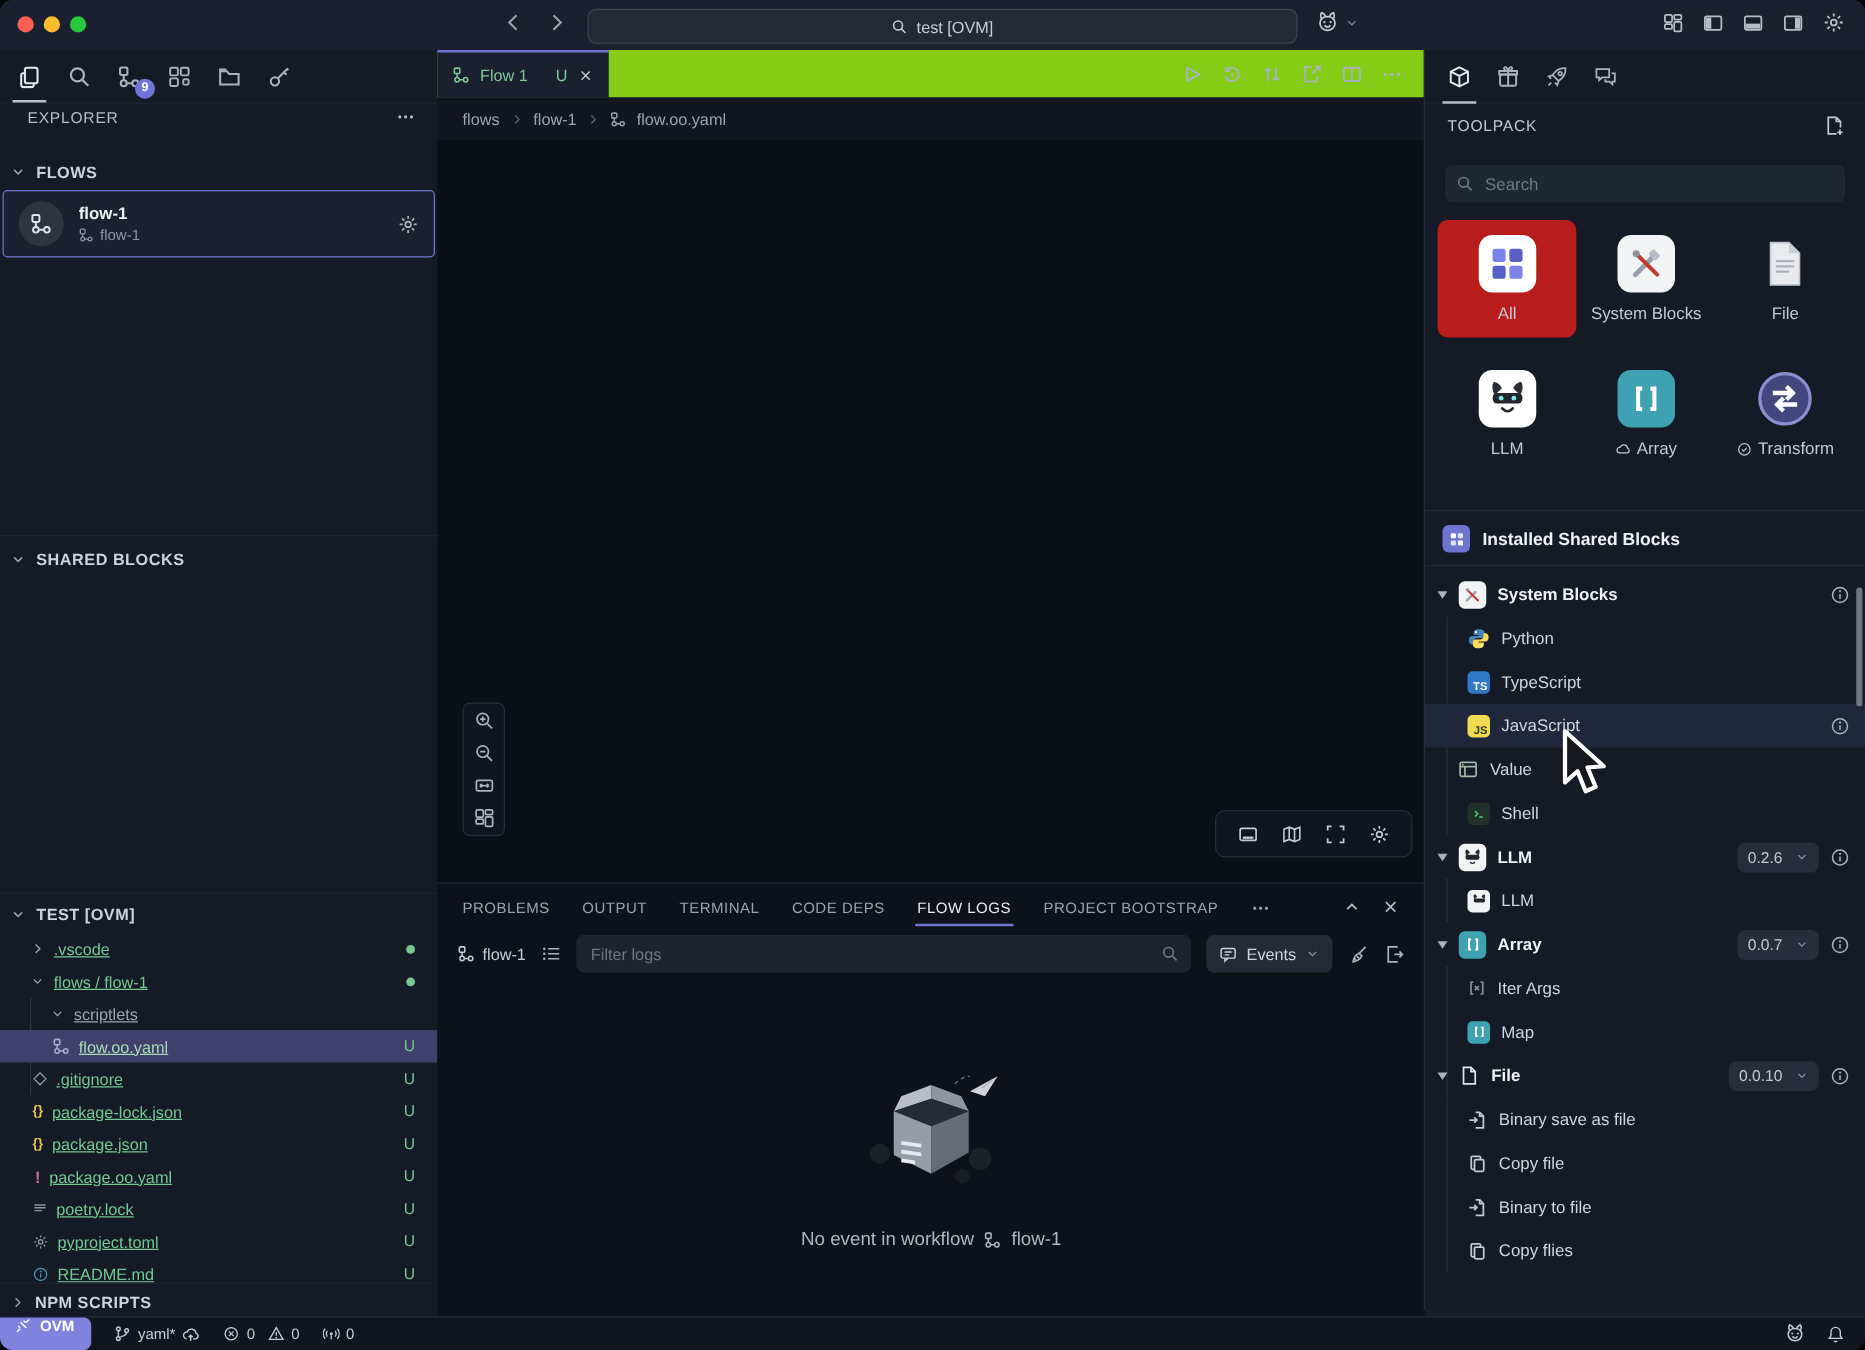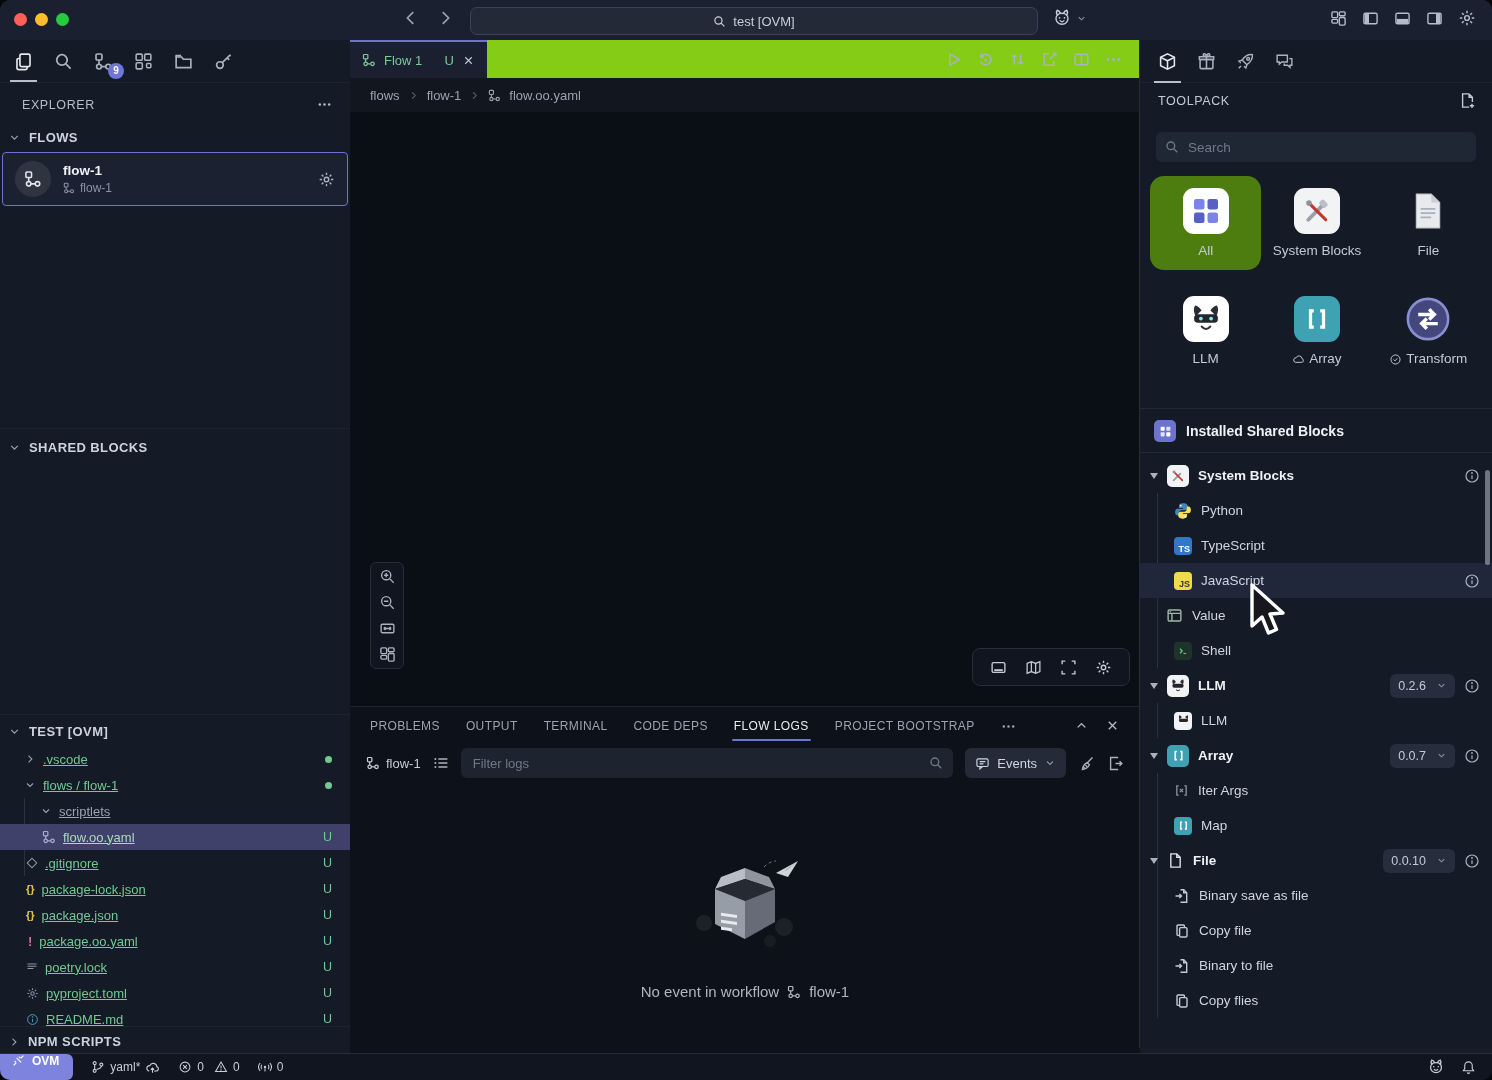--- a/index.html
+++ b/index.html
@@ -18,21 +18,21 @@
   .tb-right{position:absolute;right:16px;top:9px;display:flex;gap:15px;color:#b6bdc9;}
   
   .sidebar-l{position:absolute;left:0;top:40px;width:350px;bottom:26px;background:#141a26;border-right:1px solid #242b3a;}
   .act-row{position:absolute;left:0;top:0;width:100%;height:43px;display:flex;align-items:center;gap:13px;padding-left:10px;
     box-sizing:border-box;color:#aab2c0;border-bottom:1px solid #1d2330;}
   .act-it{position:relative;padding:6px 4px;}
   .act-it.on{color:#e4e8ee;}
   .act-it.on::after{content:"";position:absolute;left:0;right:0;bottom:-5px;height:2px;background:#b9c0cc;}
   .act-badge{position:absolute;right:-7px;bottom:-2px;width:16px;height:16px;border-radius:50%;background:#6f76d8;color:#fff;
     font-size:10px;font-weight:bold;display:flex;align-items:center;justify-content:center;}
-  .exp-head{position:absolute;left:22px;right:18px;top:57px;display:flex;justify-content:space-between;align-items:center;
+  .exp-head{position:absolute;left:22px;right:18px;top:46px;display:flex;justify-content:space-between;align-items:center;
     color:#b6bdc9;font-size:12.5px;letter-spacing:.6px;}
   .sec-label{display:flex;align-items:center;gap:8px;color:#cdd3de;font-size:13px;font-weight:bold;letter-spacing:.4px;}
   .flows-label{position:absolute;left:8px;top:90px;}
   .flow-card{position:absolute;left:2px;top:112px;right:2px;height:54px;background:#1b2130;border:1.5px solid #6d74cf;
     border-radius:4px;display:flex;align-items:center;gap:12px;padding:0 12px;box-sizing:border-box;}
   .flow-av{width:36px;height:36px;border-radius:50%;background:#2e3440;display:flex;align-items:center;justify-content:center;color:#dfe3ea;}
   .flow-card-txt{flex:1;min-width:0;}
   .fc-name{font-size:13.5px;font-weight:bold;color:#eef1f5;}
   .fc-sub{display:flex;align-items:center;gap:5px;color:#8b93a5;font-size:12px;margin-top:3px;}
   .div-l{position:absolute;left:0;right:0;height:1px;background:#1d2330;}
@@ -89,21 +89,21 @@
   .r-tab.on{color:#e4e8ee;}
   .r-tab.on::after{content:"";position:absolute;left:0;right:0;bottom:-6px;height:2px;background:#b9c0cc;}
   .tp-head{position:absolute;left:18px;right:16px;top:52px;display:flex;justify-content:space-between;align-items:center;
     color:#c3cad6;font-size:12.5px;letter-spacing:.6px;}
   .tp-search{position:absolute;left:16px;right:16px;top:92px;height:30px;background:#1f2634;border-radius:6px;
     display:flex;align-items:center;gap:7px;padding:0 9px;color:#717a89;}
   .tp-search input{flex:1;background:transparent;border:none;outline:none;color:#c7cdd8;font-size:13.5px;font-family:inherit;}
   .tp-search input::placeholder{color:#717a89;}
   .tiles{position:absolute;left:10px;right:8px;top:136px;display:grid;grid-template-columns:repeat(3,1fr);row-gap:14px;}
   .tile{display:flex;flex-direction:column;align-items:center;gap:9px;padding:12px 4px 10px;border-radius:8px;}
-  .tile.sel{background:#4d7c0f;border-radius:14px;}
+  .tile.sel{background:#b91c1c;}
   .tile-ic{width:46px;height:46px;border-radius:11px;display:flex;align-items:center;justify-content:center;}
   .tile-lb{color:#c3cad6;font-size:13.5px;text-align:center;line-height:1.25;display:flex;align-items:center;gap:4px;justify-content:center;flex-wrap:wrap;}
   .tl-wrap{max-width:82px;word-break:break-all;}
   .div-r{position:absolute;left:0;right:0;height:1px;background:#232936;}
   .inst-head{position:absolute;left:14px;top:380px;display:flex;align-items:center;gap:10px;color:#eef1f5;
     font-size:14px;font-weight:bold;}
   .rtree{position:absolute;left:0;right:0;top:418px;font-size:13.5px;}
   .rrow{height:35px;display:flex;align-items:center;gap:9px;padding:0 12px 0 10px;position:relative;color:#cfd5df;}
   .rrow.hd{color:#eef1f5;font-weight:bold;}
   .rrow .nm{flex:1;min-width:0;white-space:nowrap;overflow:hidden;}

